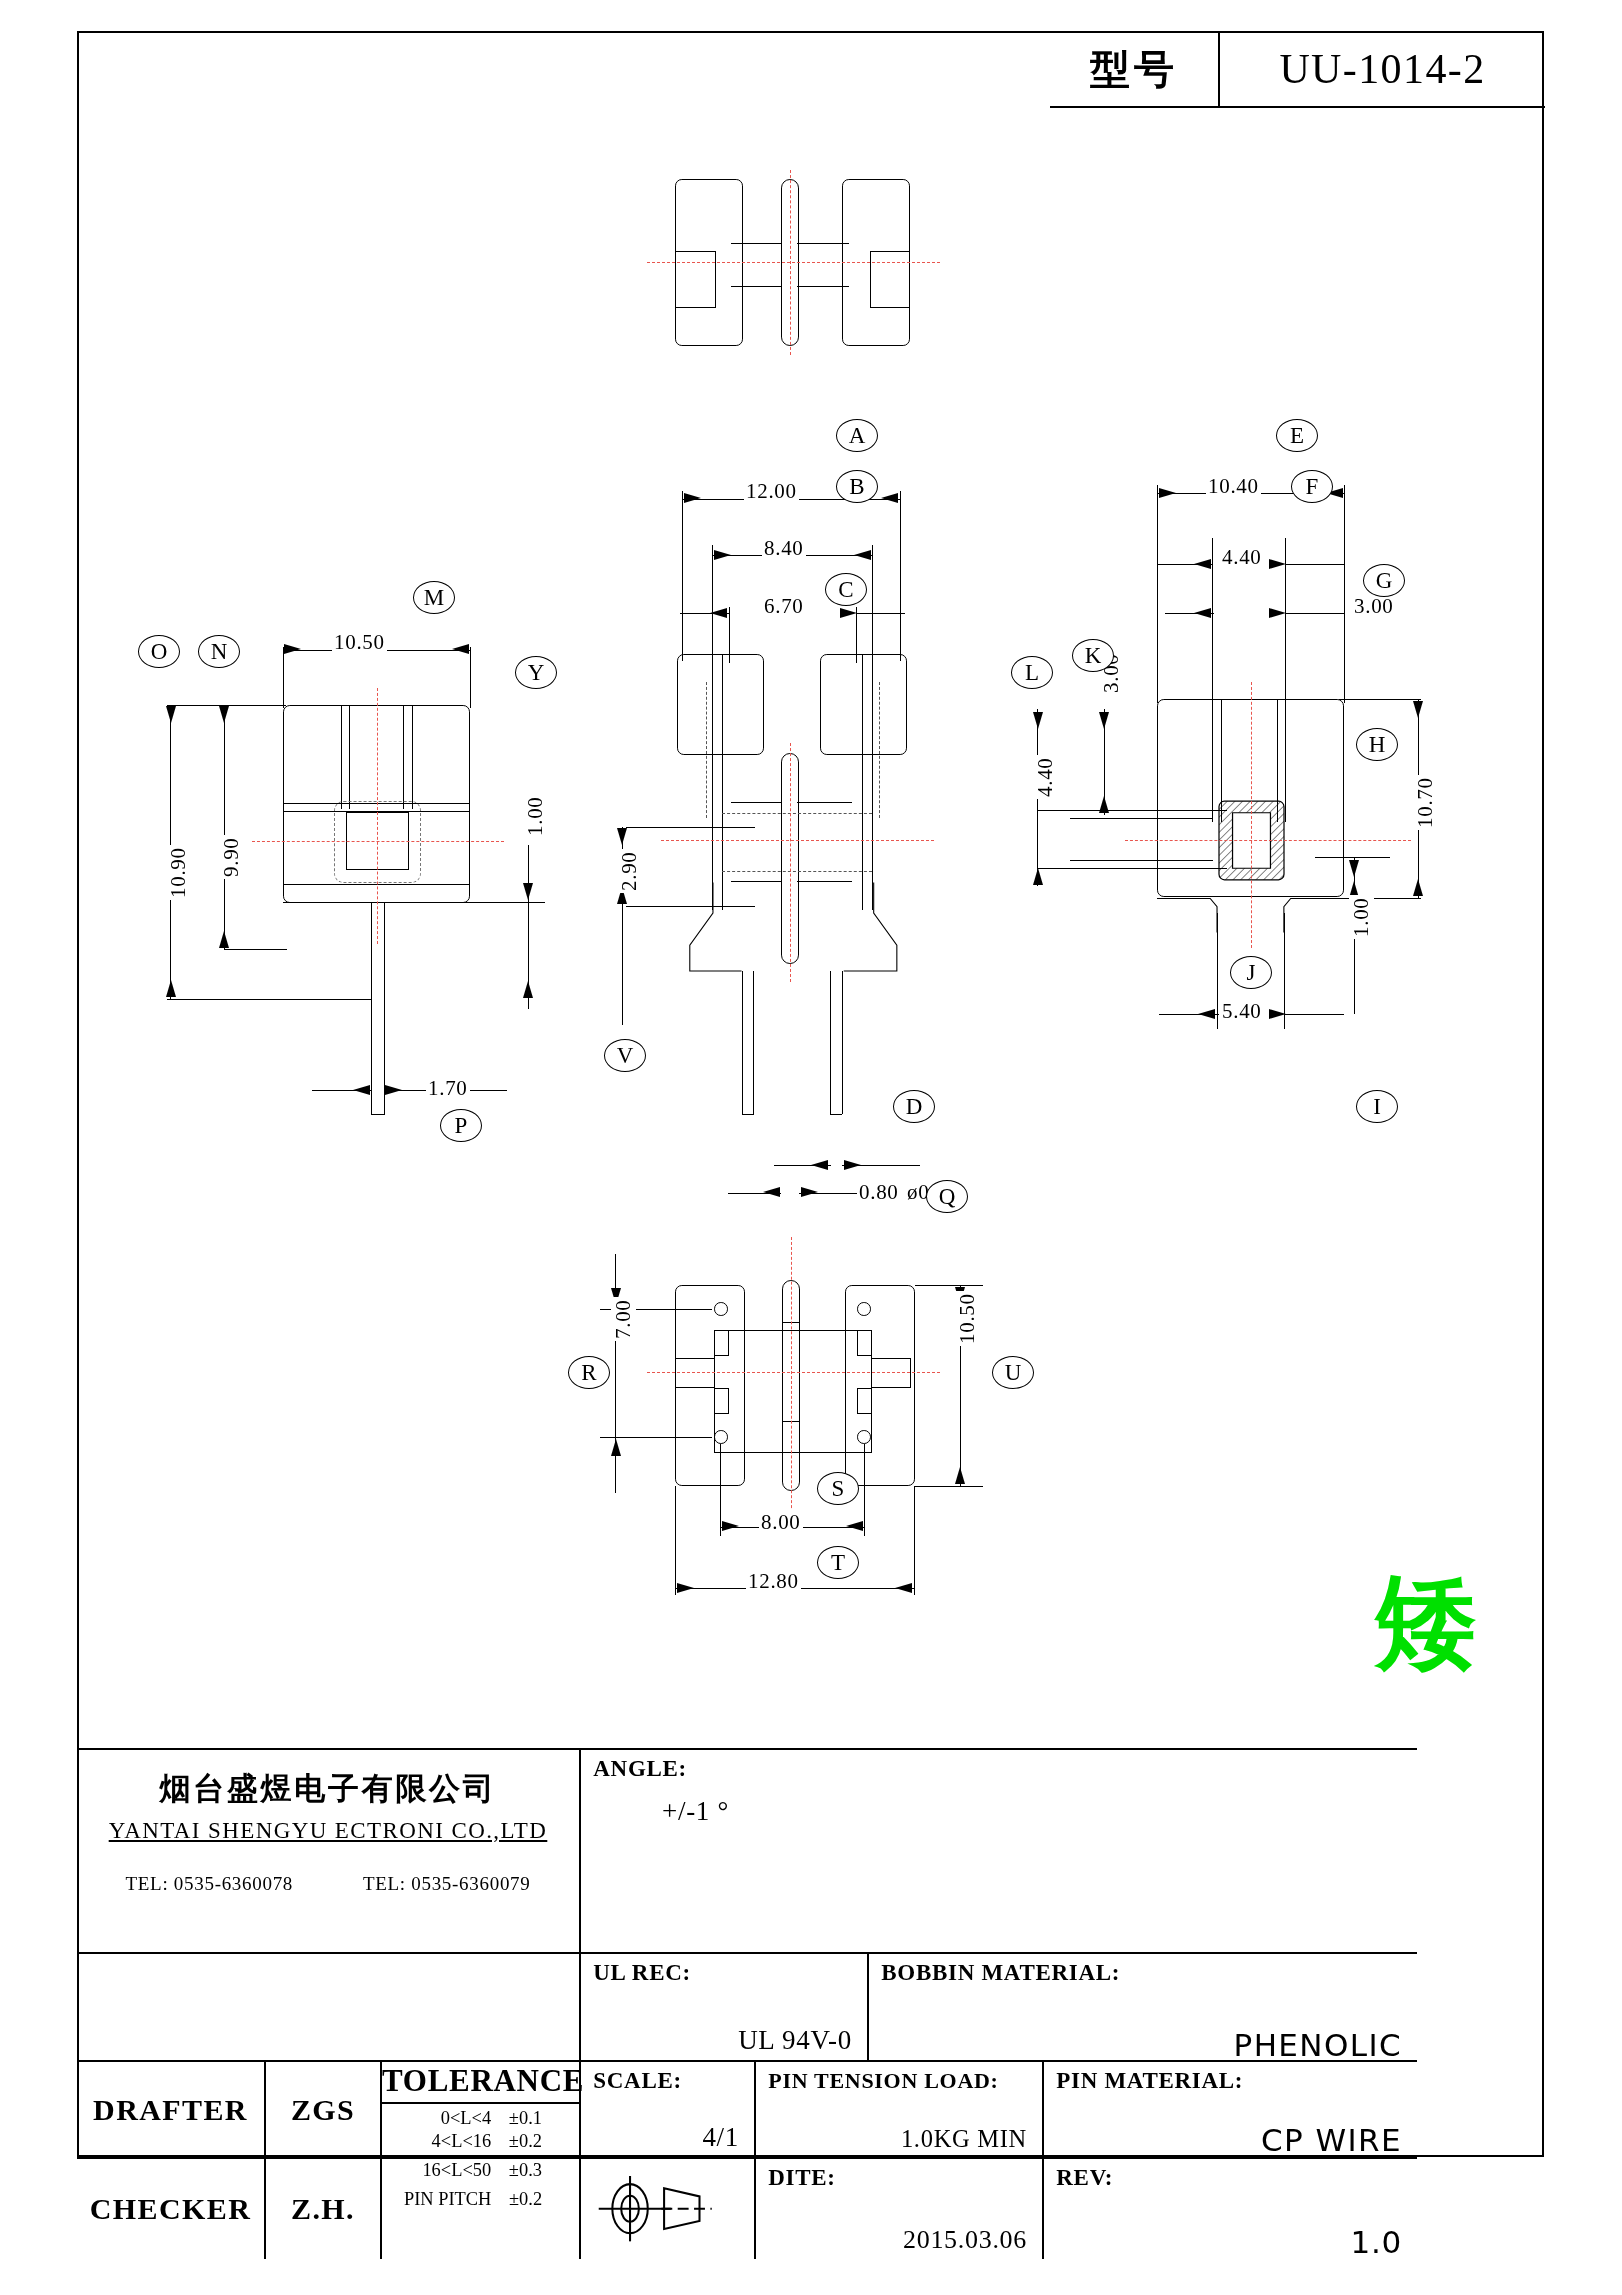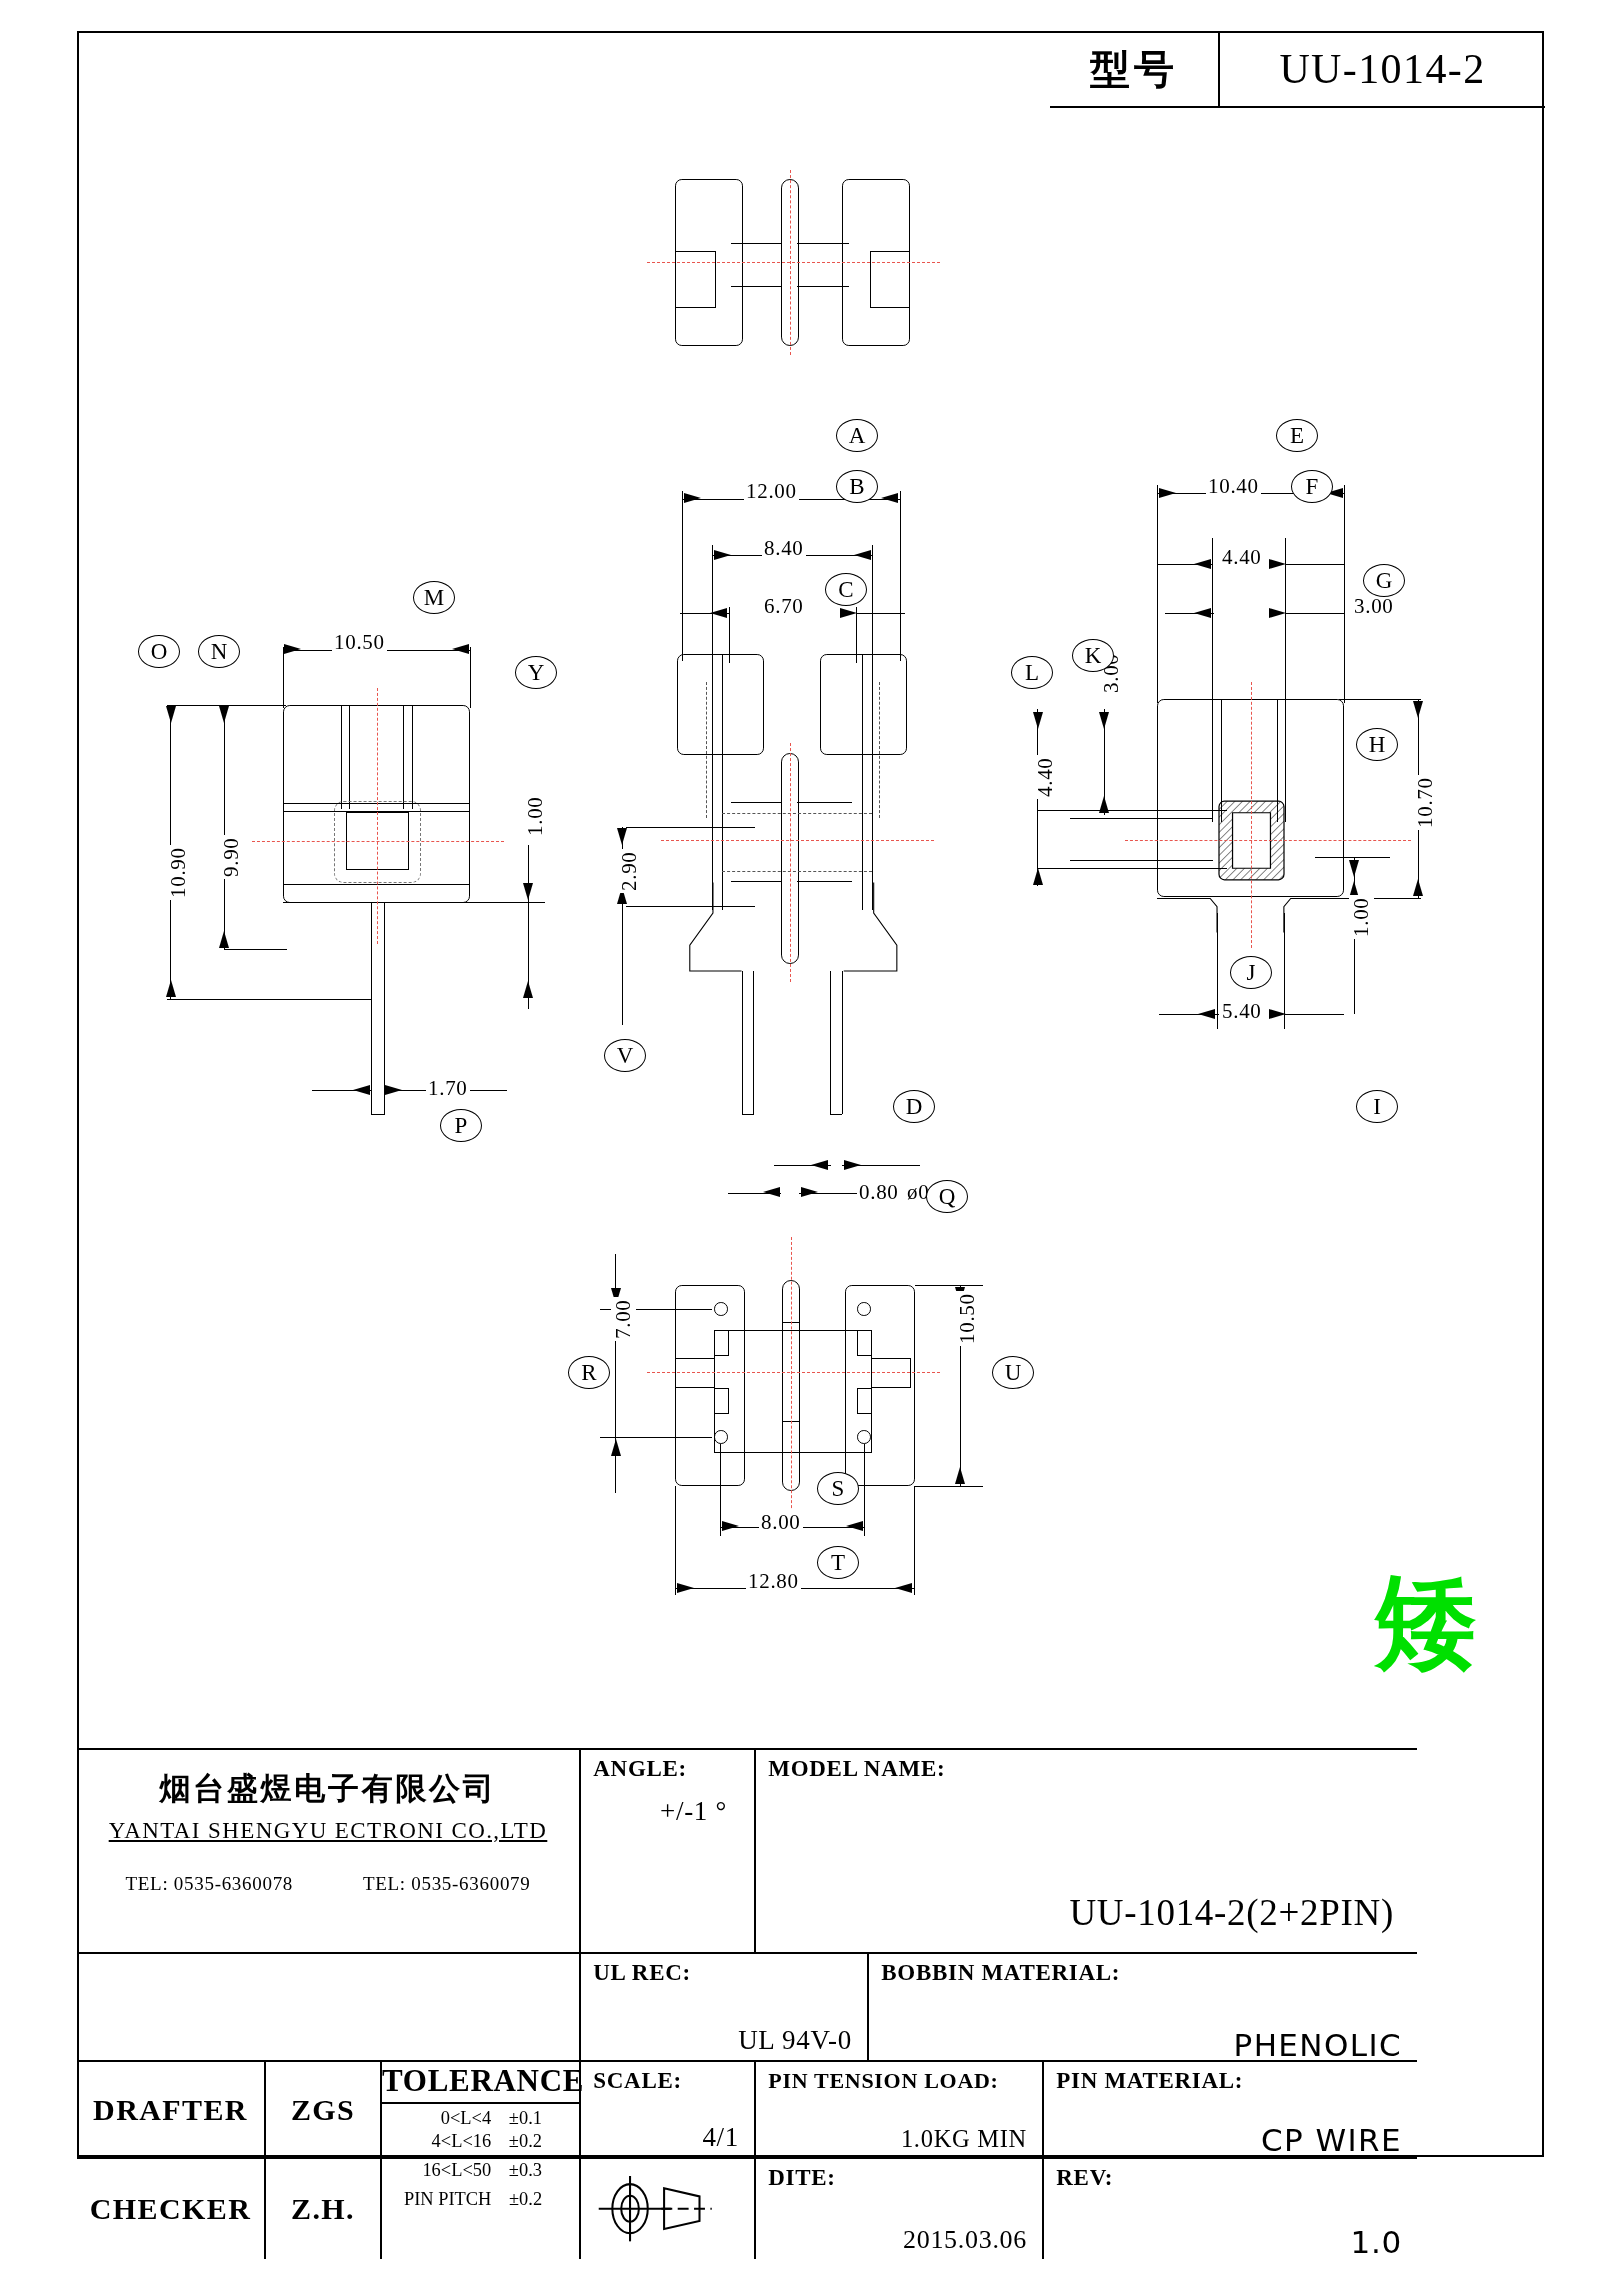--- a/index.html
+++ b/index.html
@@ -446,24 +446,20 @@
           <span>TEL: 0535-6360078</span>
           <span>TEL: 0535-6360079</span>
         </div>
       </div>
 
       <div class="cell" style="width:175px;">
         <div class="lab">ANGLE:</div>
         <div class="val" style="bottom:auto;top:46px;right:27px;">+/-1 °</div>
       </div>
 
-      <div class="cell" style="flex:1;">
-        <div class="lab">MODEL NAME:</div>
-        <div class="val" style="font-size:37px;bottom:17.7px;right:23px;">UU-1014-2(2+2PIN)</div>
-      </div>
     </div>
 
     <div class="row" style="height:108px;border-bottom:2.7px solid #000;">
 
       <div class="cell" style="width:504px;border-top:0;"></div>
 
 
       <div class="cell" style="width:288px;">
         <div class="lab">UL REC:</div>
         <div class="val">UL 94V-0</div>

